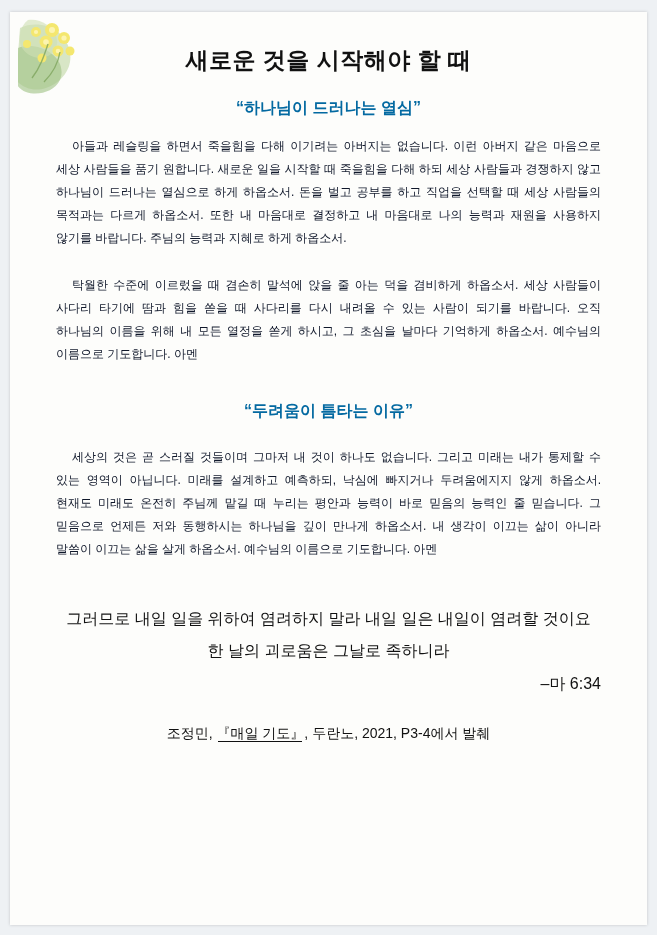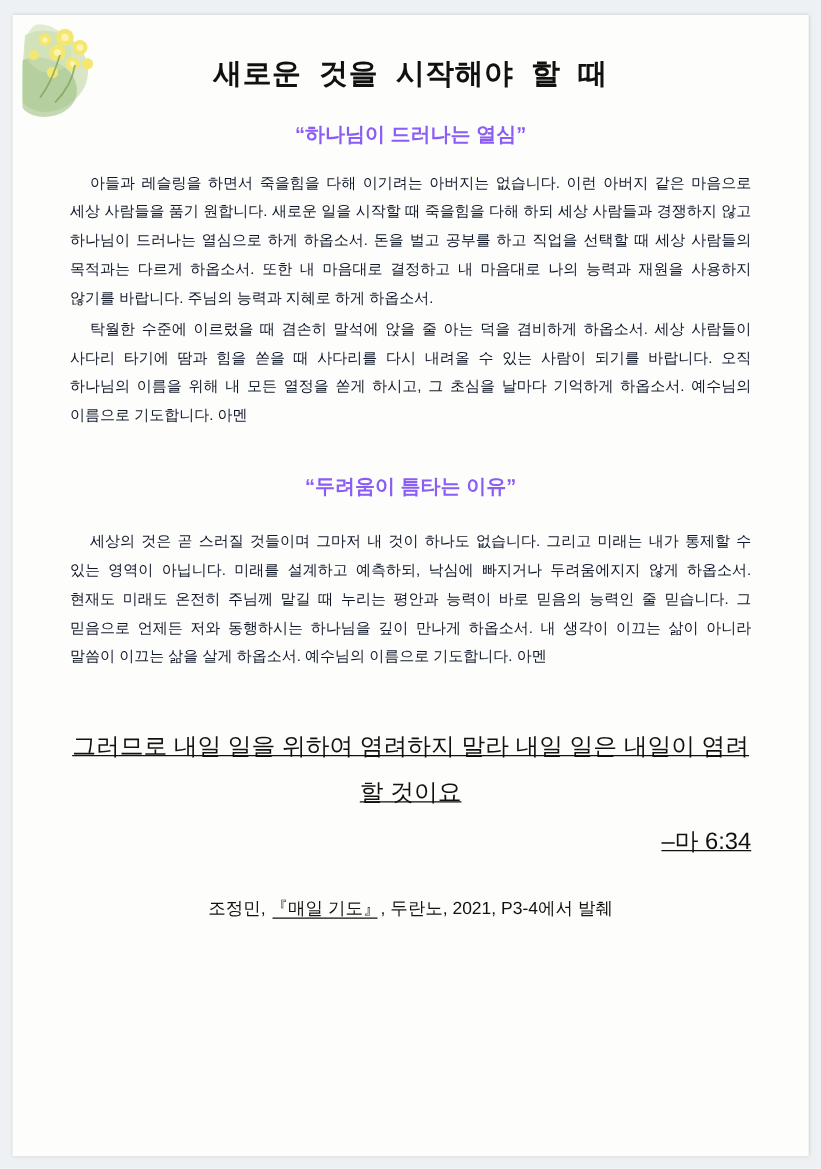--- a/index.html
+++ b/index.html
@@ -40,53 +40,52 @@
     pointer-events: none;
   }
   .doc-title {
     text-align: center;
     font-size: 23px;
     font-weight: bold;
     color: #111;
     letter-spacing: 0.5px;
     margin: 0 0 22px 0;
     line-height: 1.3;
-    font-family: Liberation Mono, monospace;
   }
   .section-head {
     text-align: center;
     font-size: 16px;
     font-weight: bold;
-    color: #8b5cf6;
+    color: #0369a1;
     margin: 0 0 16px 0;
   }
   .section-head.second {
     margin-top: 35px;
     margin-bottom: 22px;
   }
   p.body {
     font-size: 12px;
     line-height: 1.92;
     color: #0f172a;
     margin: 0 0 2px 0;
     text-align: justify;
     text-justify: inter-character;
     text-indent: 16px;
     word-break: keep-all;
   }
   p.body.last {
     margin-bottom: 0;
+    margin-top: 24px;
   }
   .verse {
     margin-top: 42px;
     text-align: center;
-    font-size: 19px;
+    font-size: 16px;
     line-height: 1.95;
     color: #111;
-    text-decoration: underline;
   }
   .verse .ref {
     display: block;
     margin-top: 2px;
     text-align: right;
   }
   .source {
     margin-top: 26px;
     text-align: center;
     font-size: 14px;
@@ -145,20 +144,21 @@
 
     <h2 class="section-head">“하나님이 드러나는 열심”</h2>
     <p class="body">아들과 레슬링을 하면서 죽을힘을 다해 이기려는 아버지는 없습니다. 이런 아버지 같은 마음으로 세상 사람들을 품기 원합니다. 새로운 일을 시작할 때 죽을힘을 다해 하되 세상 사람들과 경쟁하지 않고 하나님이 드러나는 열심으로 하게 하옵소서. 돈을 벌고 공부를 하고 직업을 선택할 때 세상 사람들의 목적과는 다르게 하옵소서. 또한 내 마음대로 결정하고 내 마음대로 나의 능력과 재원을 사용하지 않기를 바랍니다. 주님의 능력과 지혜로 하게 하옵소서.</p>
     <p class="body last">탁월한 수준에 이르렀을 때 겸손히 말석에 앉을 줄 아는 덕을 겸비하게 하옵소서. 세상 사람들이 사다리 타기에 땀과 힘을 쏟을 때 사다리를 다시 내려올 수 있는 사람이 되기를 바랍니다. 오직 하나님의 이름을 위해 내 모든 열정을 쏟게 하시고, 그 초심을 날마다 기억하게 하옵소서. 예수님의 이름으로 기도합니다. 아멘</p>
 
     <h2 class="section-head second">“두려움이 틈타는 이유”</h2>
     <p class="body last">세상의 것은 곧 스러질 것들이며 그마저 내 것이 하나도 없습니다. 그리고 미래는 내가 통제할 수 있는 영역이 아닙니다. 미래를 설계하고 예측하되, 낙심에 빠지거나 두려움에지지 않게 하옵소서. 현재도 미래도 온전히 주님께 맡길 때 누리는 평안과 능력이 바로 믿음의 능력인 줄 믿습니다. 그 믿음으로 언제든 저와 동행하시는 하나님을 깊이 만나게 하옵소서. 내 생각이 이끄는 삶이 아니라 말씀이 이끄는 삶을 살게 하옵소서. 예수님의 이름으로 기도합니다. 아멘</p>
 
     <div class="verse">
       <div>그러므로 내일 일을 위하여 염려하지 말라 내일 일은 내일이 염려할 것이요</div>
+      <div>한 날의 괴로움은 그날로 족하니라</div>
       <span class="ref">–마 6:34</span>
     </div>
 
     <div class="source">
       <span>조정민,</span>
       <span class="book">『매일 기도』</span><span>, 두란노, 2021, P3-4에서 발췌</span>
     </div>
 
   </div>
 </div>

